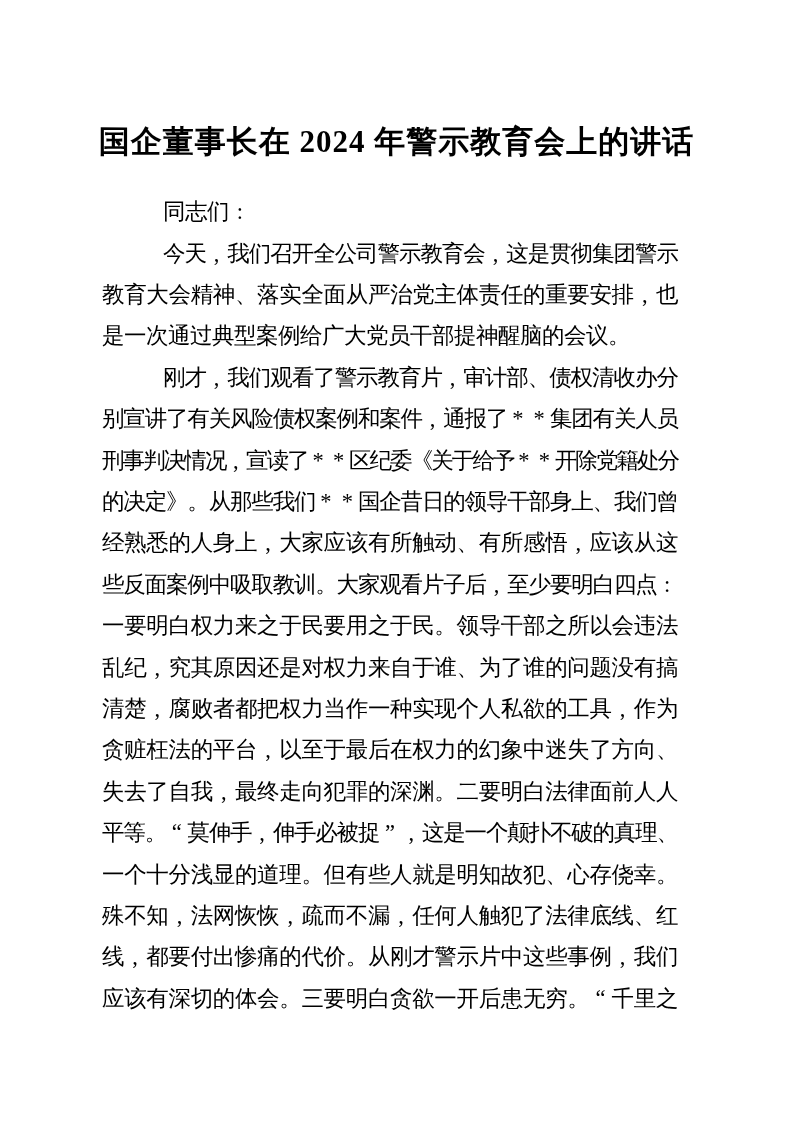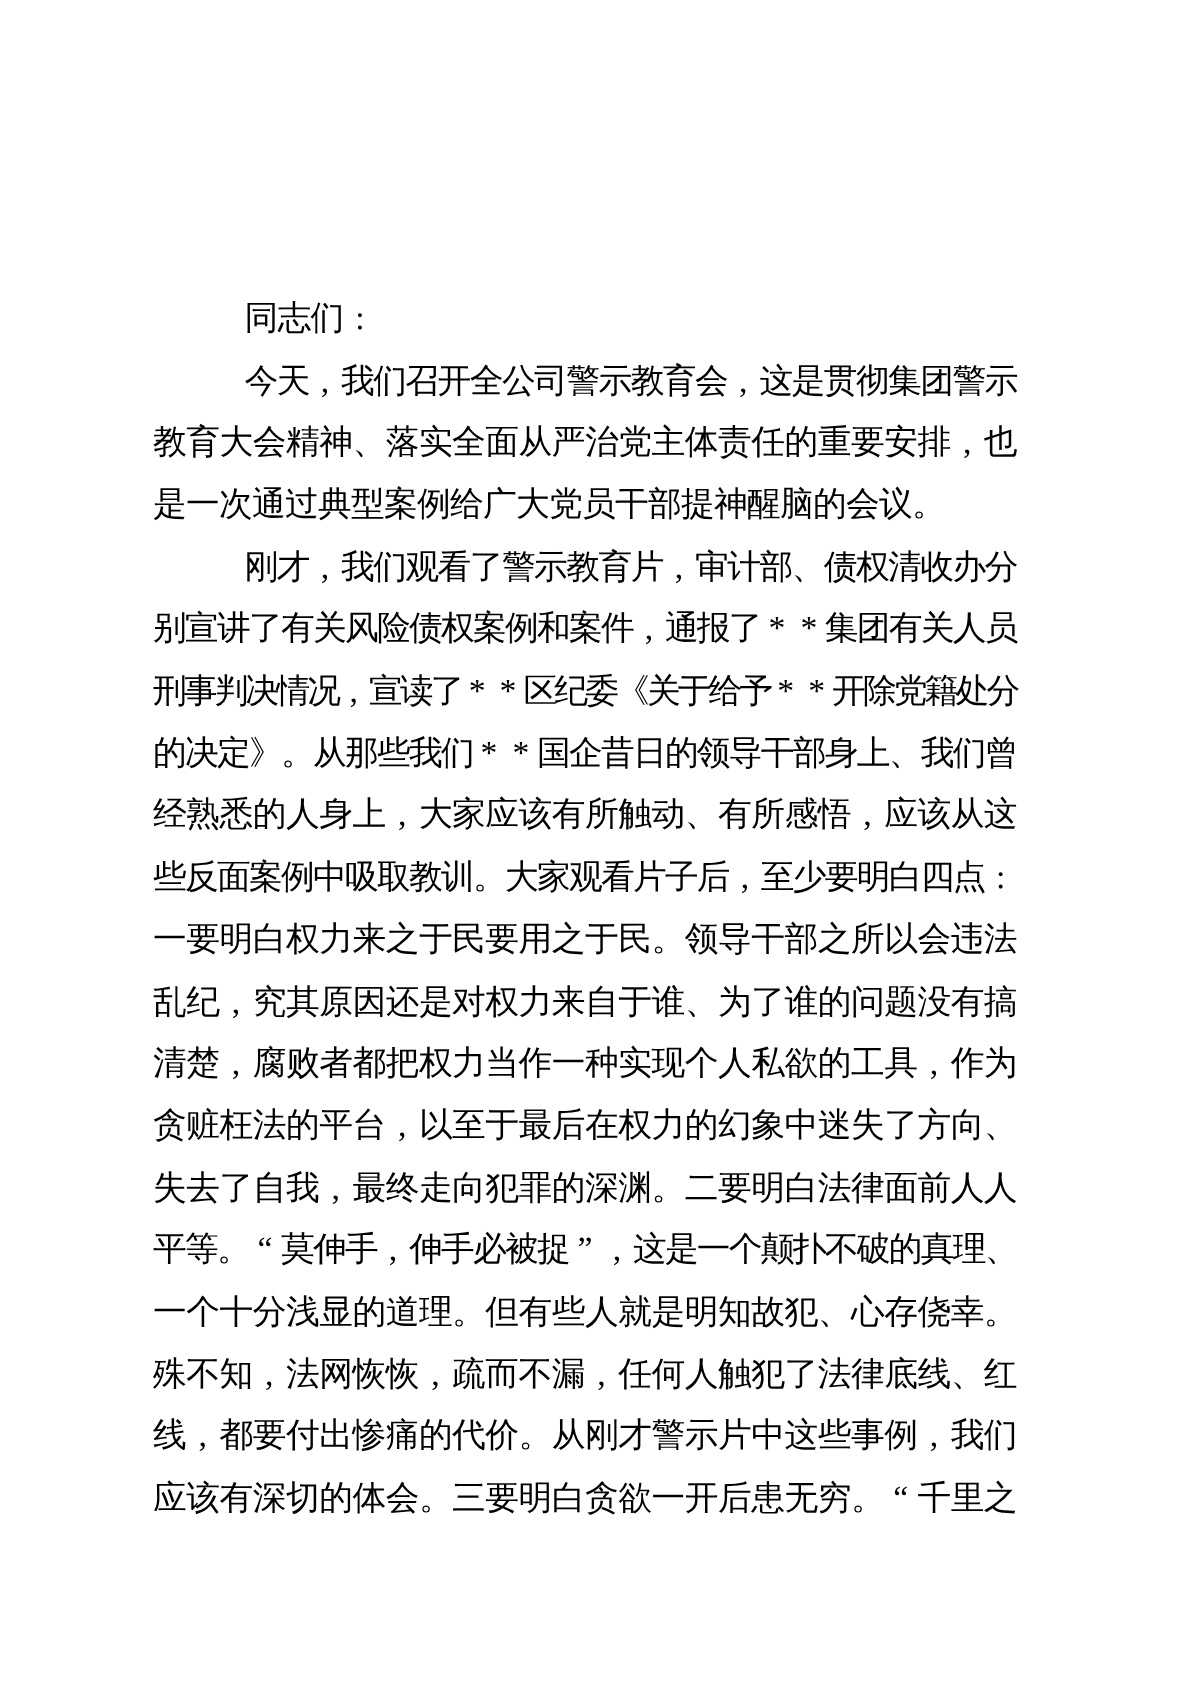--- a/index.html
+++ b/index.html
@@ -52,20 +52,21 @@
     text-align: center;
     font-size: 22.5px;
     line-height: 1.1;
     white-space: pre;
   }
 </style>
 </head>
 <body>
 
 <div class="page">
+  <h1 class="doc-title">国企董事长在 2024 年警示教育会上的讲话</h1>
   <div class="doc-body">
       <div class="line indent start">
         <span class="ch">同</span>
         <span class="ch">志</span>
         <span class="ch">们</span>
         <span class="ch">:</span>
       </div>
       <div class="line indent">
         <span class="ch">今</span>
         <span class="ch">天</span>

